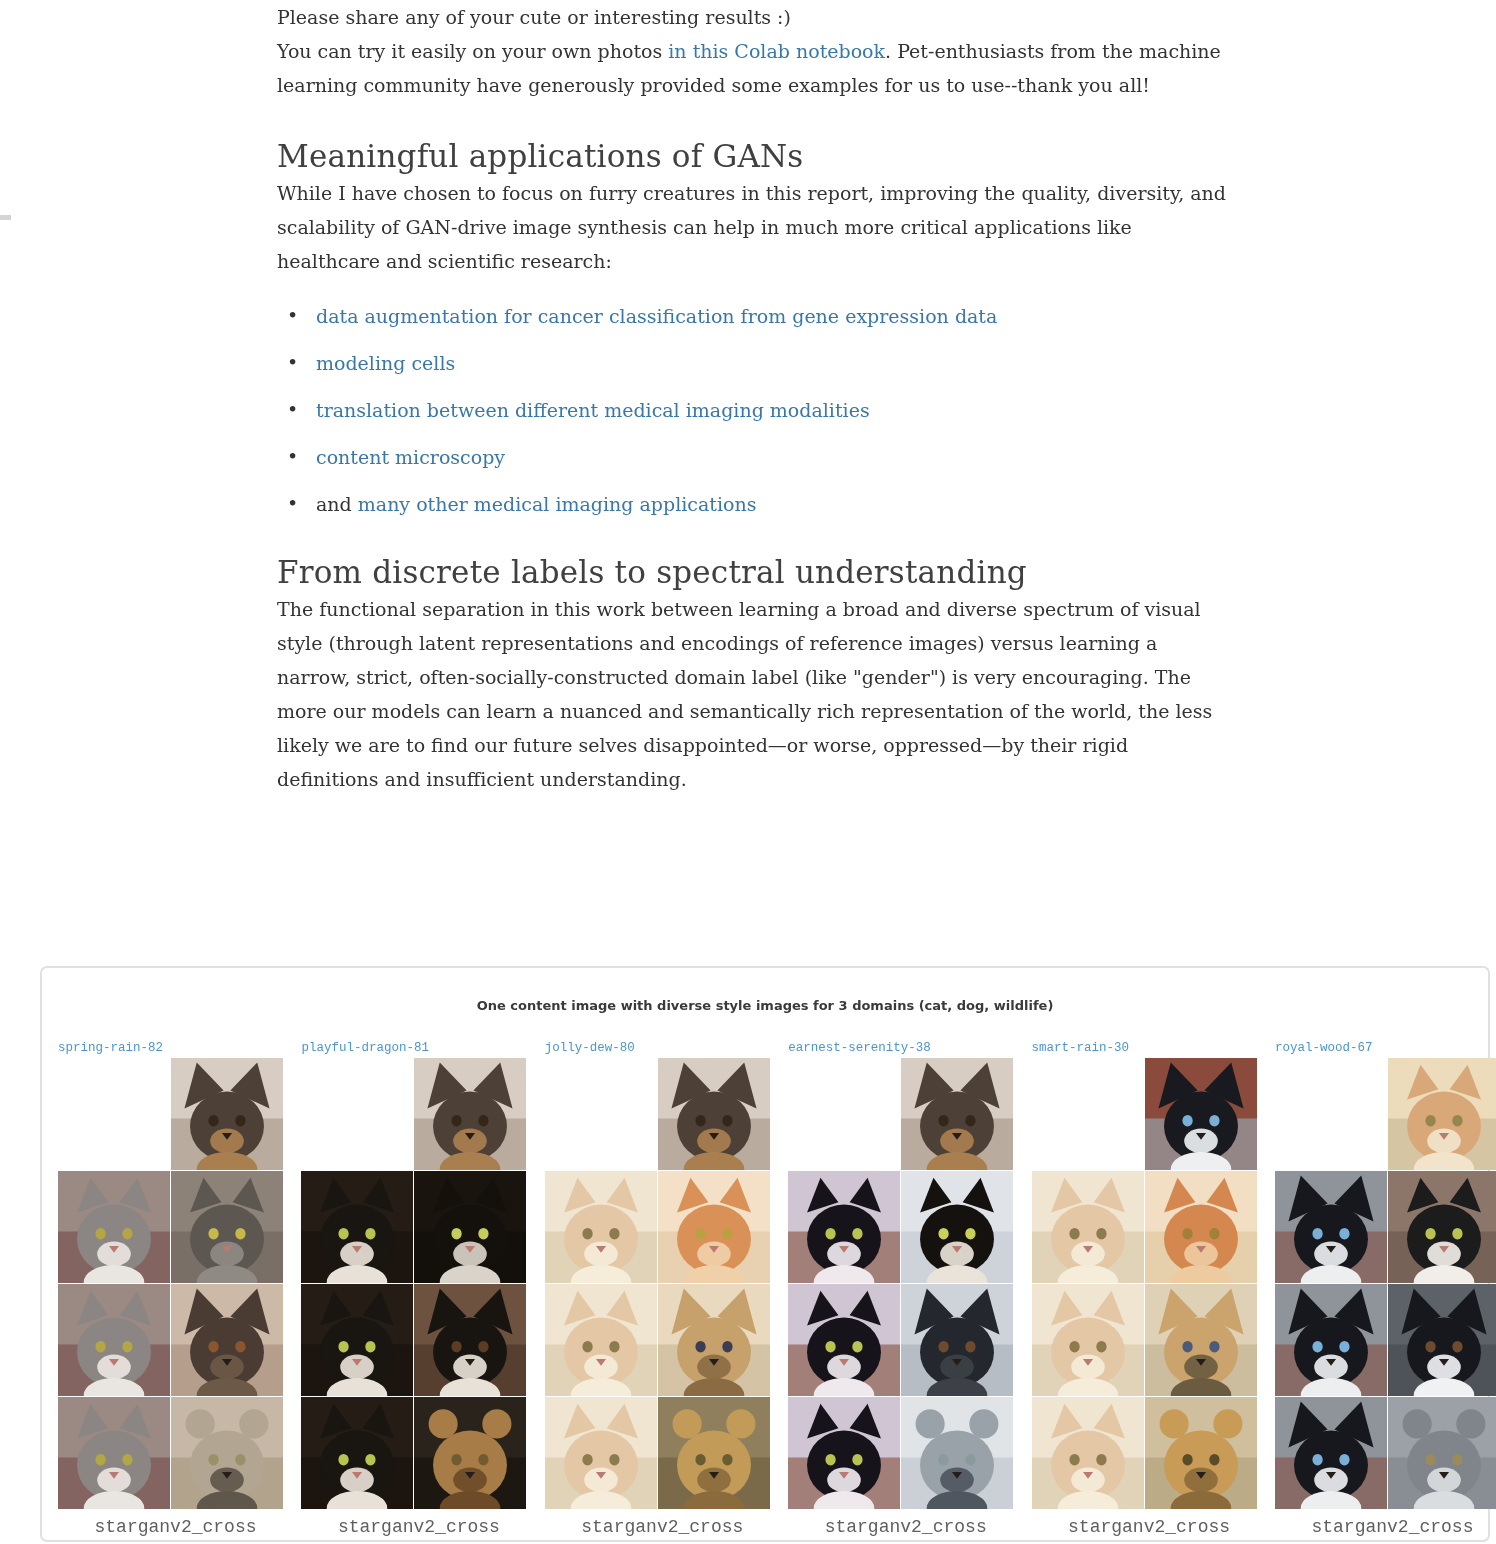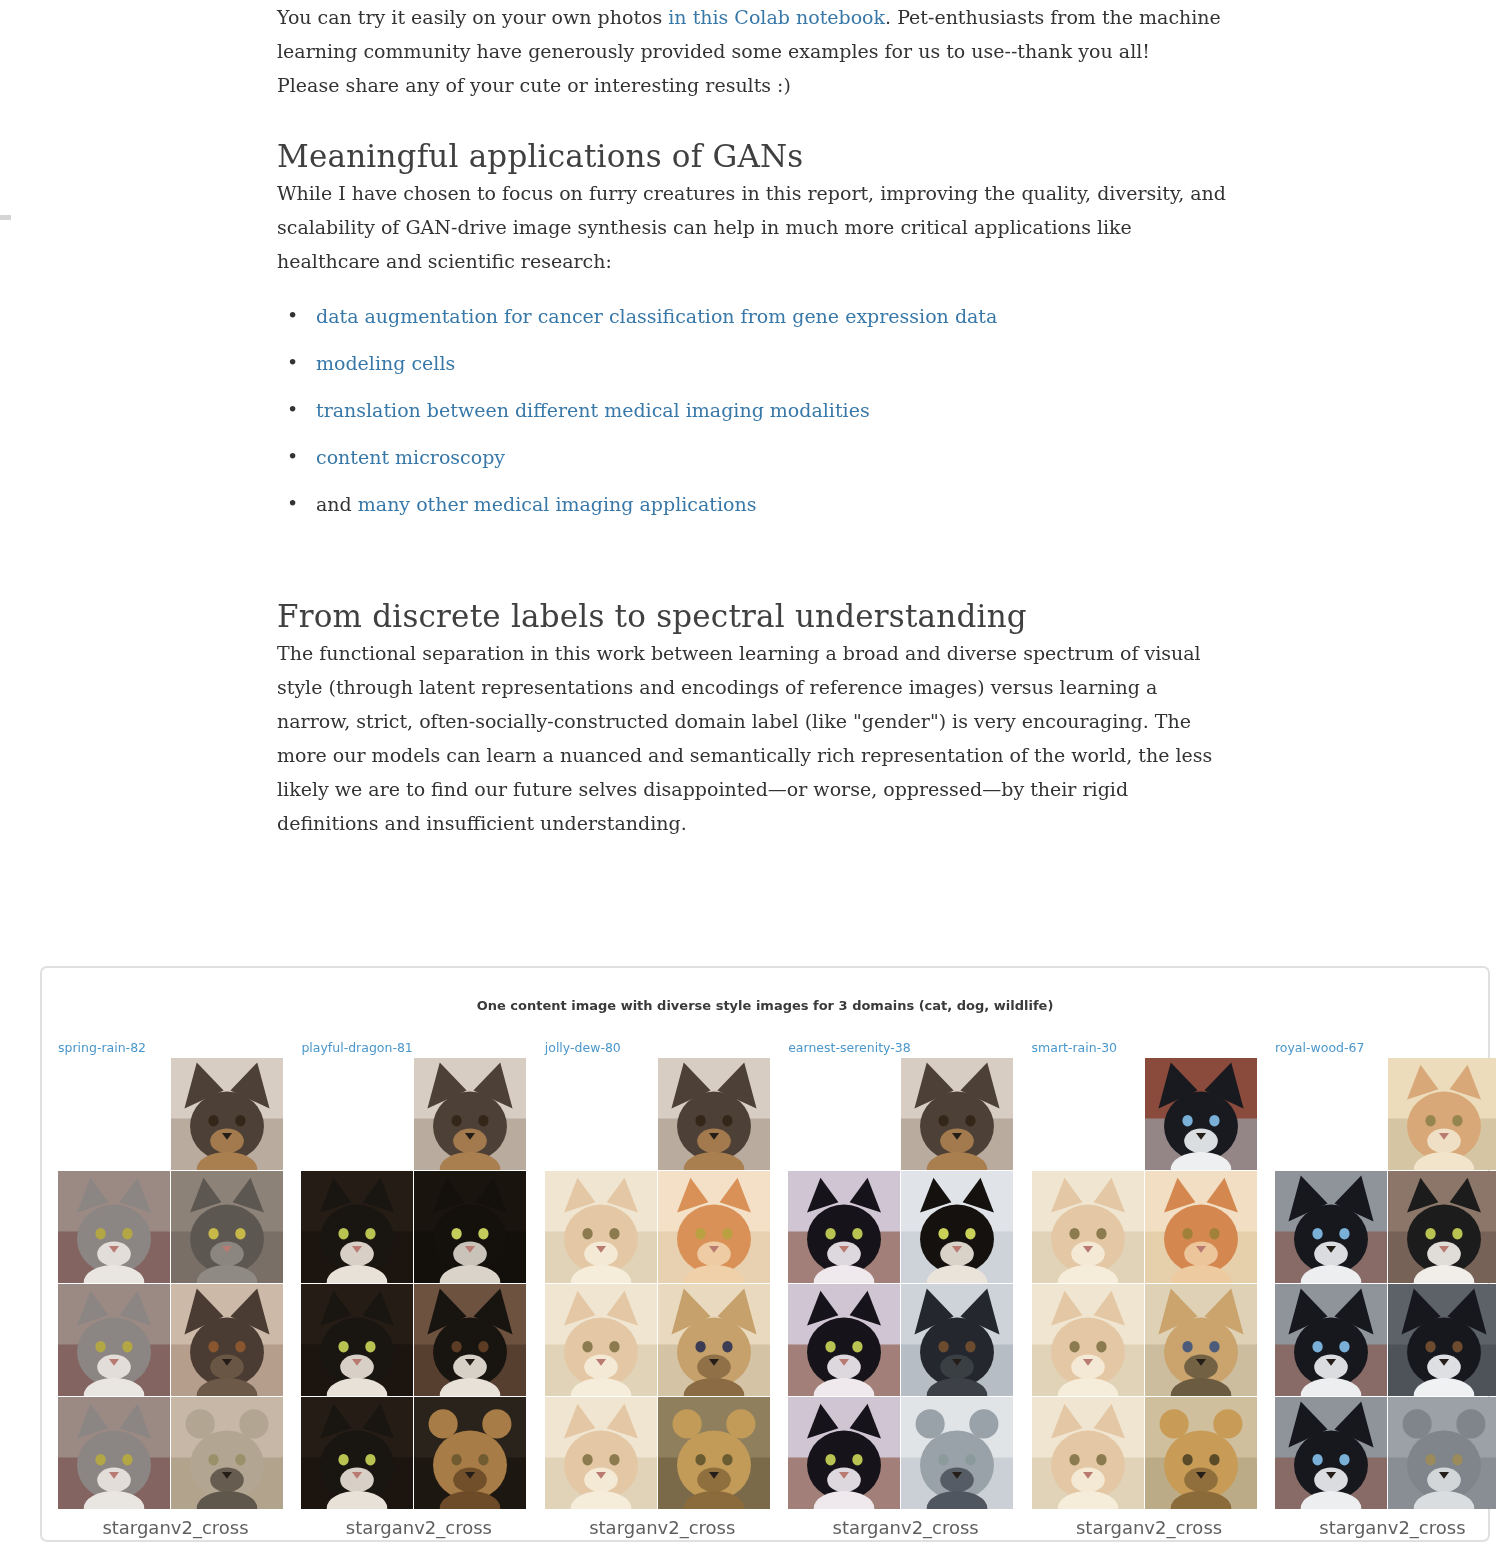--- a/index.html
+++ b/index.html
@@ -7,50 +7,50 @@
        font-family:"DejaVu Serif","Liberation Serif",serif;color:#333;}
   .margin-tick{position:absolute;left:0;top:215px;width:11px;height:5px;background:#d4d4d4;}
   .content{position:absolute;left:277px;top:0;width:950px;}
   p.body-text{font-size:19px;line-height:34px;margin:0;color:#333;}
   .p1{margin-top:14px;}
   .p2{margin-top:28px;}
   .p3{margin-top:8px;}
   .p4{margin-top:16px;}
   h2.section-heading{font-size:31px;line-height:40px;font-weight:500;color:#404040;
        margin:34px 0 0 0;letter-spacing:.2px;}
-  h2.h2b{margin-top:80px;}
+  h2.h2b{margin-top:36px;}
   a.link{color:var(--link,#3878a8);text-decoration:none;cursor:pointer;}
   ul.links-list{list-style:none;margin:26px 0 0 0;padding:0 0 0 10px;}
   ul.links-list li{font-size:19px;line-height:24px;margin:0 0 23px 0;position:relative;padding-left:29px;}
   ul.links-list li:last-child{margin-bottom:0;}
   ul.links-list li .bullet{position:absolute;left:0;top:-1px;color:#333;font-size:19px;}
   
   .panel{position:absolute;left:40px;top:966px;width:1450px;height:576px;box-sizing:border-box;
        border:2px solid #e0e0e0;border-radius:7px;background:#fff;
        font-family:"DejaVu Sans","Liberation Sans",sans-serif;}
   .panel-title{margin-top:30px;text-align:center;font-size:13px;font-weight:bold;color:#3a3a3a;}
   .groups{position:absolute;left:16px;top:72px;display:flex;}
-  .group{width:235px;margin-right:8.4px;flex:none;}
+  .group{width:235px;margin-right:8.4px;flex:none;font-family:Liberation Mono, monospace;}
   .run-label{font-size:12.5px;color:var(--runlabel,#4a97cc);height:18px;line-height:16px;
        white-space:nowrap;cursor:pointer;}
   .grid{display:grid;grid-template-columns:112px 112px;grid-auto-rows:112px;gap:1px;}
   .cell{width:112px;height:112px;overflow:hidden;}
   .cell svg{display:block;width:112px;height:112px;}
   .cell.empty{background:#fff;}
   .caption{margin-top:8px;text-align:center;font-size:18px;color:var(--caption,#5f5f5f);}
 </style>
 </head>
 <body>
 
 <span class="margin-tick"></span>
 
 <main class="content">
+  <p class="body-text p2">Please share any of your cute or interesting results :)</p>
+
   <p class="body-text p1"><span>You can try it easily on your own photos </span><a class="link">in this Colab notebook</a><span>. Pet-enthusiasts from the machine learning community have generously provided some examples for us to use--thank you all!</span></p>
-
-  <p class="body-text p2">Please share any of your cute or interesting results :)</p>
 
   <h2 class="section-heading">Meaningful applications of GANs</h2>
   <p class="body-text p3">While I have chosen to focus on furry creatures in this report, improving the quality, diversity, and scalability of GAN-drive image synthesis can help in much more critical applications like healthcare and scientific research:</p>
 
   <ul class="links-list">
     <li><span class="bullet">•</span><span></span><a class="link">data augmentation for cancer classification from gene expression data</a></li>
     <li><span class="bullet">•</span><span></span><a class="link">modeling cells</a></li>
     <li><span class="bullet">•</span><span></span><a class="link">translation between different medical imaging modalities</a></li>
     <li><span class="bullet">•</span><span></span><a class="link">content microscopy</a></li>
     <li><span class="bullet">•</span><span>and </span><a class="link">many other medical imaging applications</a></li>

